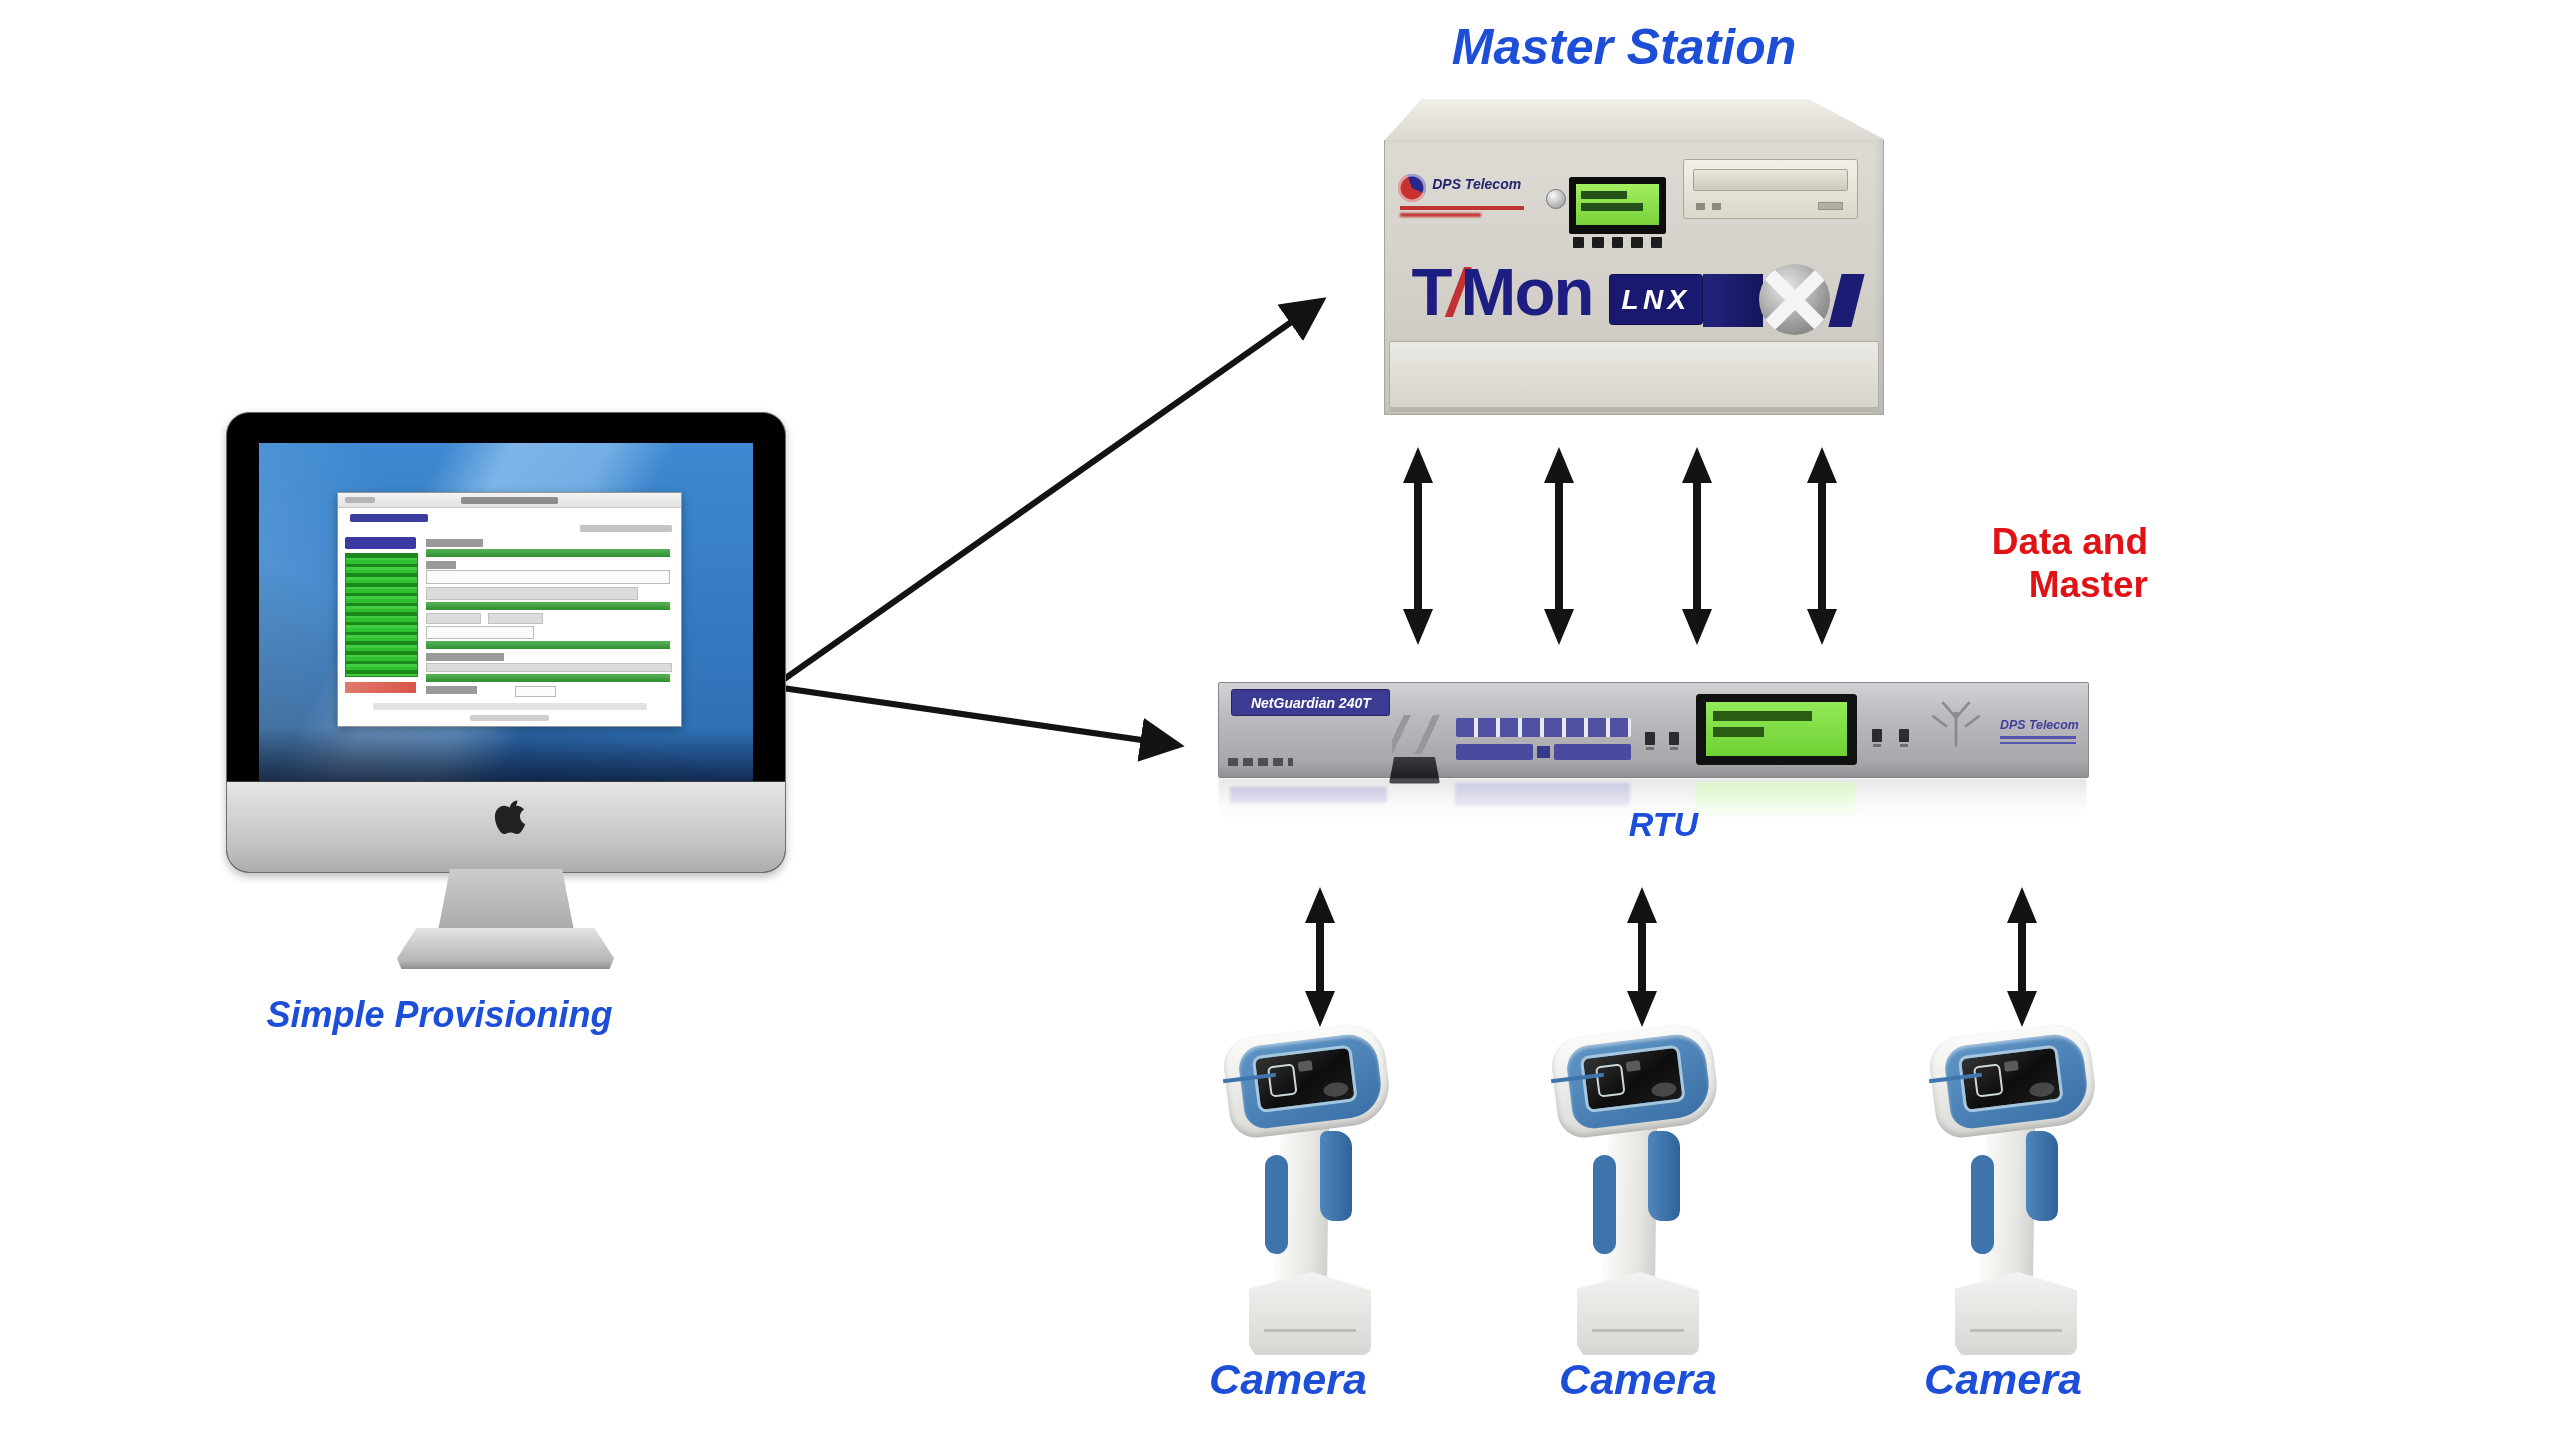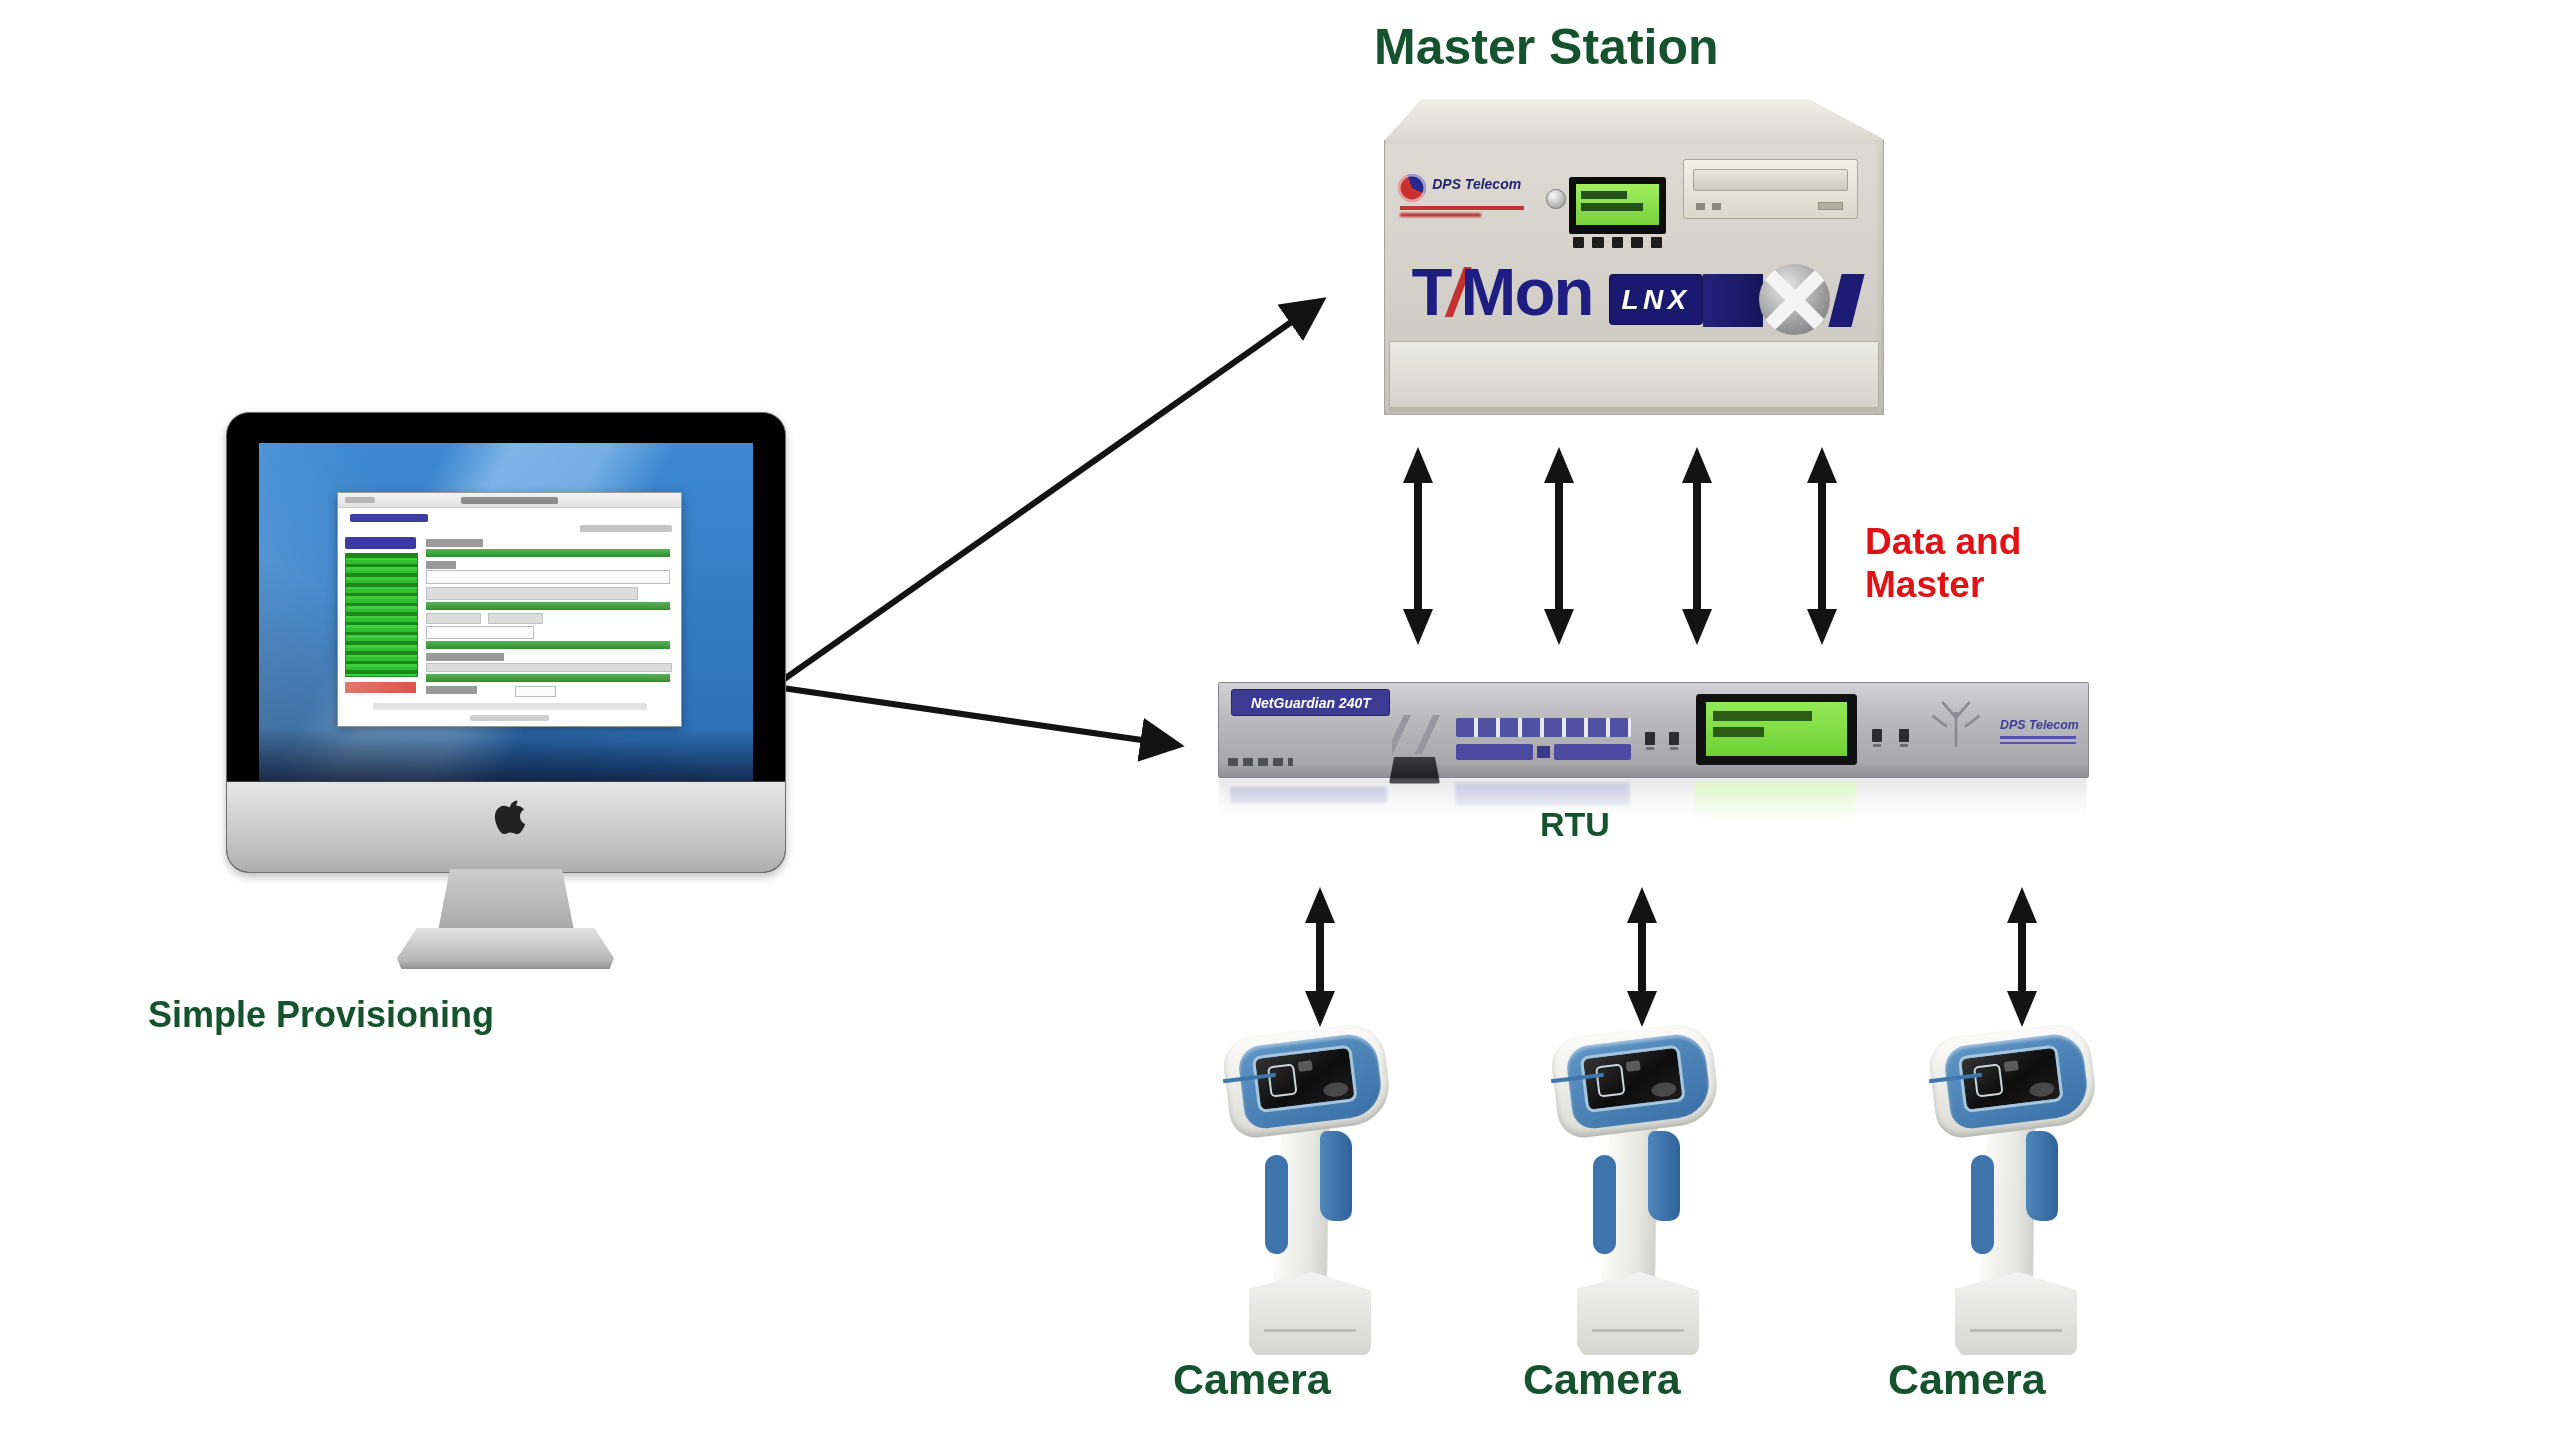--- a/index.html
+++ b/index.html
@@ -1,19 +1,19 @@
 <!DOCTYPE html>
 <html style="font-size:14px"><head>
 <meta charset="utf-8">
 <style>
   html,body{margin:0;padding:0;background:#fff;}
   #canvas{position:relative;width:2576px;height:1449px;background:#ffffff;overflow:hidden;
           font-family:"Liberation Sans", sans-serif;}
   .abs{position:absolute;margin-left:10px;}
-  .biglabel{position:absolute;font-weight:bold;color:#14532d;letter-spacing:0px;}
+  .biglabel{position:absolute;font-weight:bold;color:#1d4ed8;text-align:center;letter-spacing:0px;font-style:italic;}
 
   
   #connector-layer{position:absolute;left:0;top:0;width:2576px;height:1449px;pointer-events:none;}
 
   
   .varrow{position:absolute;width:39px;}
   .varrow .shaft{position:absolute;left:50%;transform:translateX(-50%);top:29px;bottom:29px;width:8px;background:#131313;}
   .varrow::before{content:"";position:absolute;top:0;left:50%;transform:translateX(-50%);
     border-left:15px solid transparent;border-right:15px solid transparent;border-bottom:36px solid #131313;}
   .varrow::after{content:"";position:absolute;bottom:0;left:50%;transform:translateX(-50%);
@@ -57,21 +57,21 @@
     background:radial-gradient(circle at 38% 32%,#e8e8e8,#9a9a9a 60%,#6f6f6f);overflow:hidden;}
   .ms-sphere i{position:absolute;left:50%;top:50%;width:120%;height:14px;background:#f4f4f4;display:block;}
   .ms-sphere i:nth-child(1){transform:translate(-50%,-50%) rotate(45deg);}
   .ms-sphere i:nth-child(2){transform:translate(-50%,-50%) rotate(-45deg);}
   .ms-tail{position:absolute;left:450px;top:134px;width:23px;height:53px;background:#1c1c74;transform:skewX(-14deg);}
   .ms-bottomstrip{position:absolute;left:4.4px;right:4.4px;top:201px;height:65px;border:0.9px solid #b0ada6;border-radius:1.8px;
     background:linear-gradient(180deg,#ebe9e3,#d6d3cc);}
   .ms-baseline{position:absolute;left:4.4px;right:4.4px;bottom:1.8px;height:5.3px;background:#b9b6af;}
 
   
-  #dc-label{left:1855px;top:521px;width:283px;text-align:left;font-size:37px;font-weight:bold;color:#e01216;line-height:1.15;}
+  #dc-label{left:1855px;top:521px;width:283px;text-align:right;font-size:37px;font-weight:bold;color:#e01216;line-height:1.15;}
 
   
   #rtu{left:1208px;top:682px;width:869px;height:94px;border:0.9px solid #85858b;border-radius:1.8px;
     background:linear-gradient(180deg,#d2d2d6,#bcbcc0 35%,#a7a7ab 85%,#909094);}
   .rtu-badge{position:absolute;left:12.4px;top:6.2px;width:157px;height:25px;background:#3b3b93;border:0.9px solid #26265e;border-radius:2.6px;
     color:#fff;font-size:14px;font-weight:bold;font-style:italic;display:flex;align-items:center;justify-content:center;
     filter:blur(0.5px);white-space:nowrap;}
   .rtu-tinyrow{position:absolute;left:8.8px;bottom:10.6px;width:65px;height:8px;
     background:repeating-linear-gradient(90deg,#4e4e56 0 9.7px,transparent 9.7px 15px);filter:blur(0.4px);}
   .rtu-db9{position:absolute;left:92px;top:39px;width:51px;height:26.5px;background:linear-gradient(180deg,#3a3a3e,#17171b);

